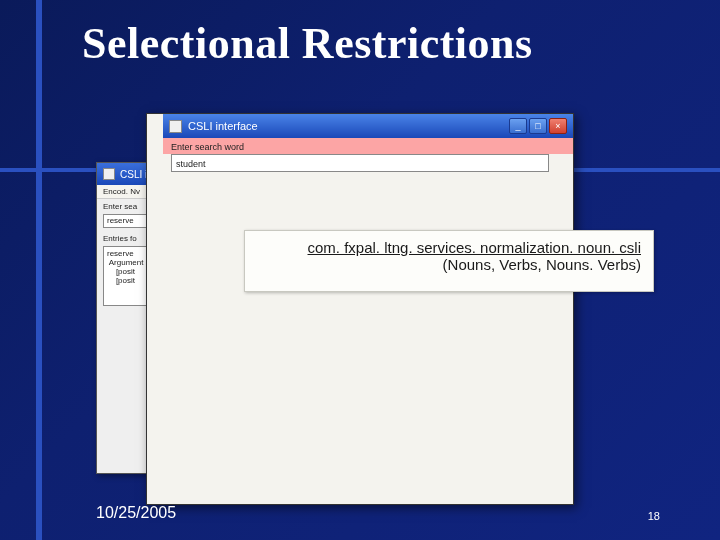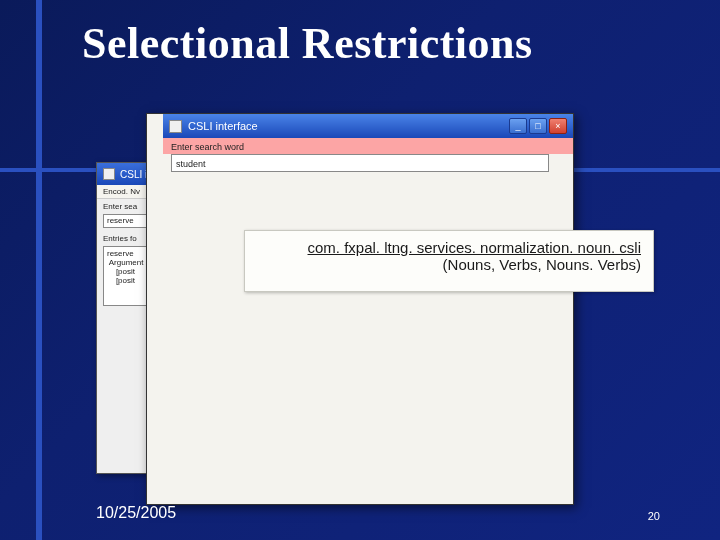--- a/index.html
+++ b/index.html
@@ -175,14 +175,14 @@
     <div class="label">Enter search word</div>
     <div class="search">student</div>
   </div>
 
   <div class="callout">
     <div class="l1">com. fxpal. ltng. services. normalization. noun. csli</div>
     <div class="l2">(Nouns, Verbs, Nouns. Verbs)</div>
   </div>
 
   <div class="footer-date">10/25/2005</div>
-  <div class="footer-num">20</div>
+  <div class="footer-num">18</div>
 </div>
 
 </body></html>

